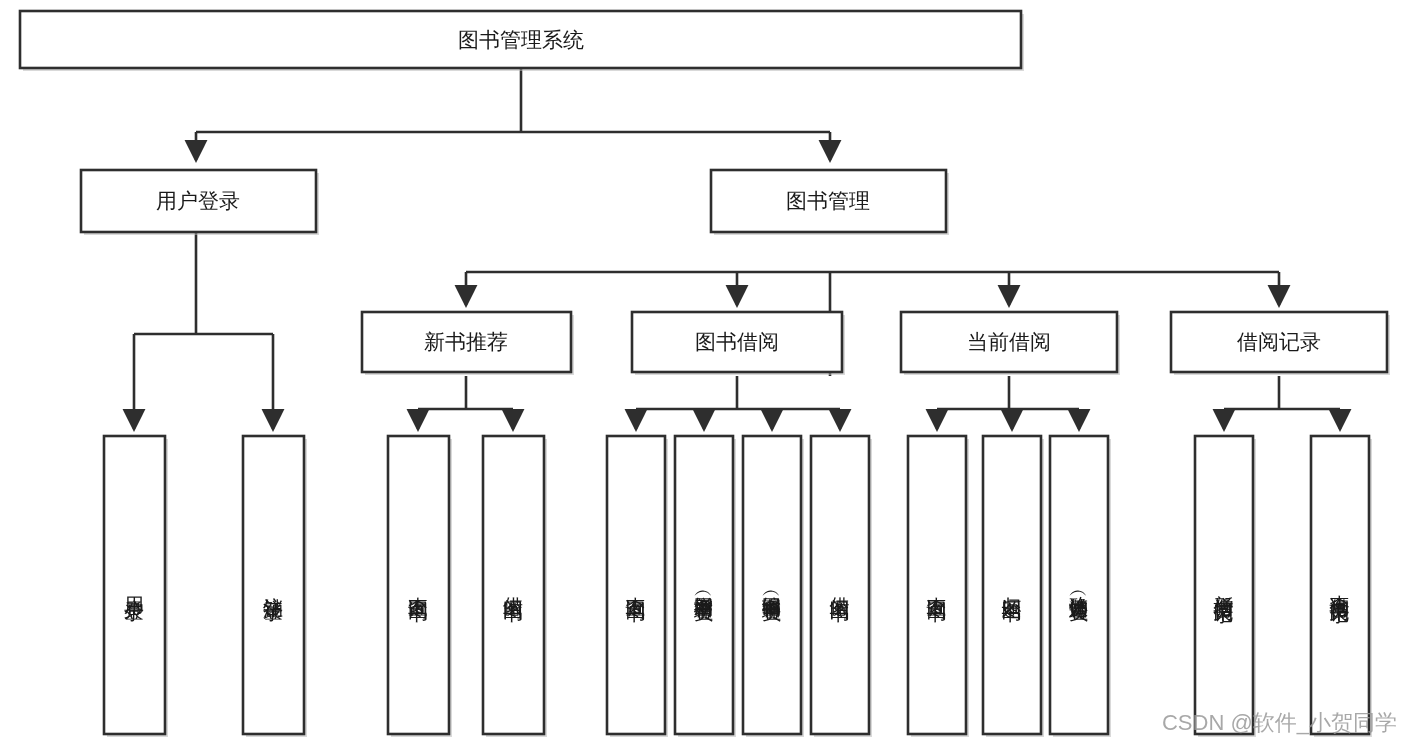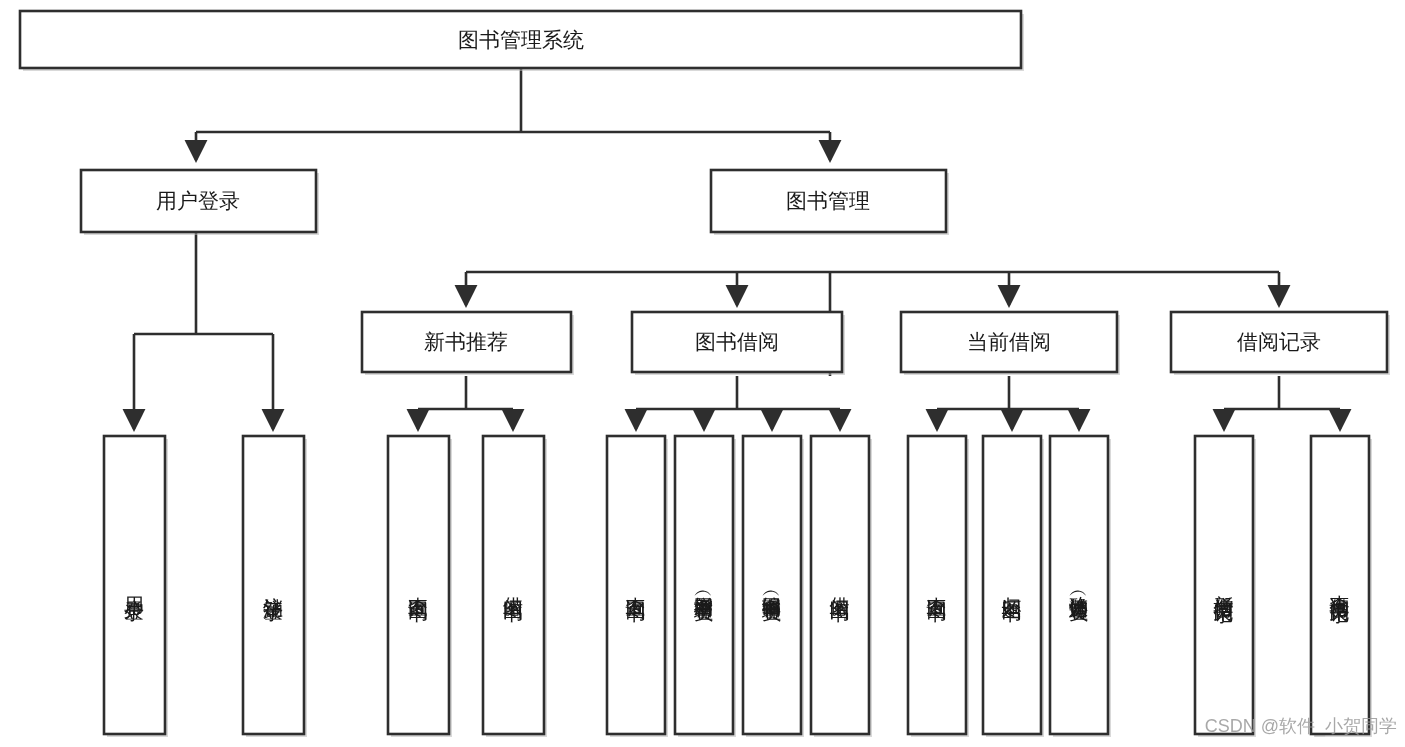--- a/index.html
+++ b/index.html
@@ -66,21 +66,21 @@
     text-align: center;
     user-select: none;
     pointer-events: none;
     white-space: nowrap;
   }
   .watermark {
     position: absolute;
     right: 8px;
     bottom: 6px;
     font-family: "Liberation Sans", "DejaVu Sans", sans-serif;
-    font-size: 18px;
+    font-size: 22px;
     color: #9a9a9a;
     opacity: 0.85;
     user-select: none;
   }
 </style>
 </head>
 <body>
 
 <div id="diagram-root">
 

